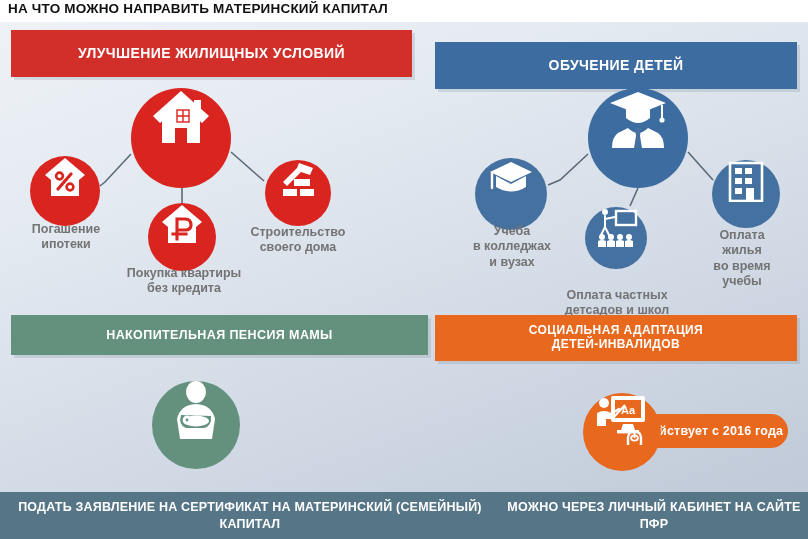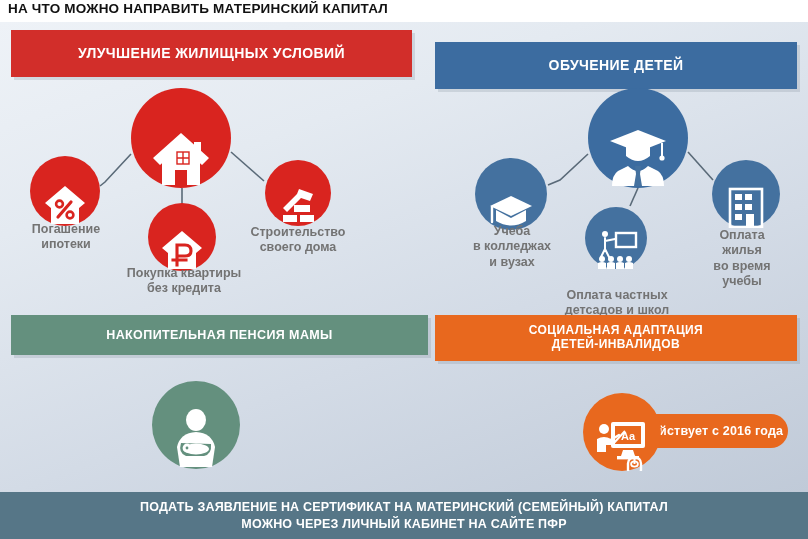--- a/index.html
+++ b/index.html
@@ -34,21 +34,21 @@
   .bar-education{left:435px;top:30px;width:362px;height:47px;background:#3c6ca0;font-size:14px;margin-top:12px;}
   .bar-pension{left:11px;top:315px;width:417px;height:40px;background:#64907e;font-size:12.5px;}
   .bar-social{left:435px;top:315px;width:362px;height:46px;background:#e8681e;font-size:12px;}
 
   
   .lines{position:absolute;left:0;top:0;width:808px;height:539px;pointer-events:none;}
 
   
   .circ{
     position:absolute;border-radius:50%;
-    display:flex;align-items:flex-end;justify-content:center;
+    display:flex;align-items:flex-start;justify-content:center;
   }
   .red{background:#d9241f;}
   .blue{background:#3c6ca0;}
   .blue2{background:#44719f;}
   .green{background:#64907e;}
   .orange{background:#e8681e;}
 
   .c-house{left:131px;top:88px;width:100px;height:100px;}
   .c-mortgage{left:30px;top:156px;width:70px;height:70px;}
   .c-ruble{left:148px;top:203px;width:68px;height:68px;}
@@ -80,21 +80,21 @@
     background:#e8681e;border-radius:0 17px 17px 0;
     color:#fff;font-size:12.5px;font-weight:bold;
     display:flex;align-items:center;justify-content:center;
     letter-spacing:.2px;
   }
 
   
   .footer{
     position:absolute;left:0;top:492px;width:808px;height:47px;
     background:#567687;color:#fff;
-    display:flex;flex-direction:column;align-items:center;justify-content:center;
+    display:flex;flex-direction:row;align-items:center;justify-content:center;
     font-weight:bold;font-size:12.5px;line-height:1.35;letter-spacing:.2px;
     text-align:center;
   }
   svg{display:block;}
 </style>
 </head>
 <body>
 
 <div class="page">
 

